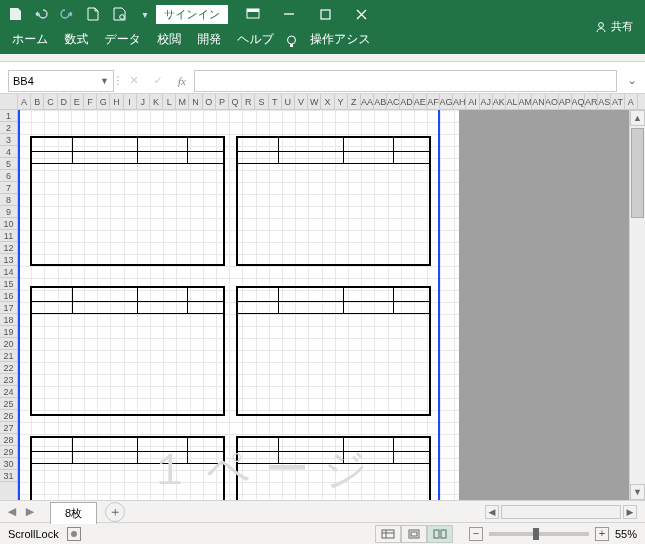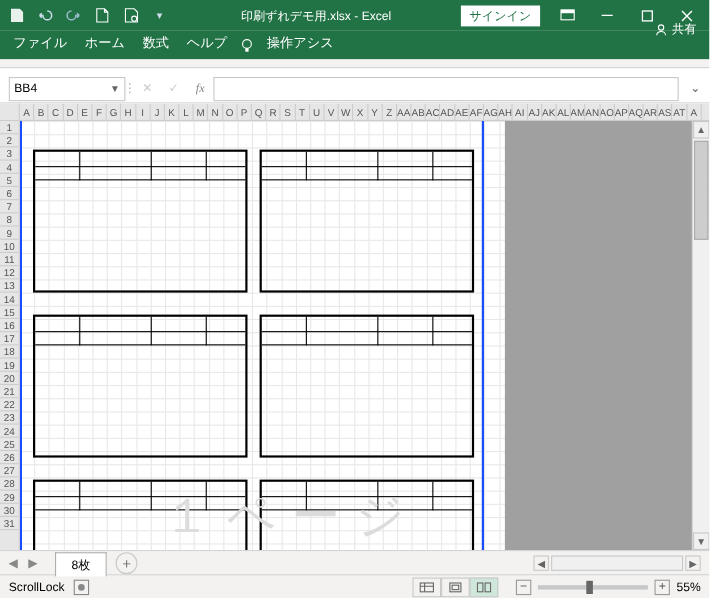--- a/index.html
+++ b/index.html
@@ -103,23 +103,20 @@
         </svg>
       </div>
     <div class="qbtn">
         <svg width="13" height="14" viewBox="0 0 13 14">
           <path fill="none" stroke="#fff" d="M1 1h8l3 3v9H1z"></path>
           <circle cx="9" cy="10" r="2.3" fill="none" stroke="#fff"></circle>
         </svg>
       </div>
     <div class="qbtn" style="color:#cde;font-size:10px;">▾</div>
   </div>
-  <div class="title">
-    <span>印刷ずれデモ用.xlsx</span> - <span>Excel</span>
-  </div>
   <div class="signin">サインイン</div>
   <div class="winbtns">
     <div>
         <svg width="14" height="12">
           <rect x="1" y="1" width="12" height="9" fill="none" stroke="#fff"></rect>
           <rect x="1" y="1" width="12" height="3" fill="#fff"></rect>
         </svg>
       </div>
     <div>
         <svg width="12" height="12">
@@ -133,23 +130,25 @@
       </div>
     <div>
         <svg width="11" height="11">
           <path d="M1 1l9 9M10 1l-9 9" stroke="#fff" stroke-width="1.3"></path>
         </svg>
       </div>
   </div>
 </div>
 
 <div class="tabs">
-  <div class="tab">ファイル</div>
   <div class="tab">ホーム</div>
   <div class="tab">数式</div>
+  <div class="tab">データ</div>
+  <div class="tab">校閲</div>
+  <div class="tab">開発</div>
   <div class="tab">ヘルプ</div>
   <div class="lamp">
       <svg width="13" height="16" viewBox="0 0 13 16">
         <circle cx="6.5" cy="6" r="4" fill="none" stroke="#fff"></circle>
         <rect x="5" y="10" width="3" height="3" fill="#fff"></rect>
       </svg>
     </div>
   <div class="tab">操作アシス</div>
   <div style="flex:1"></div>
   <div class="share">

